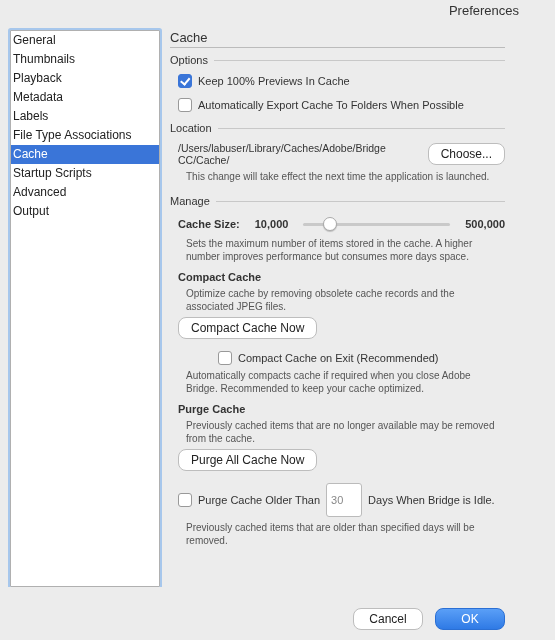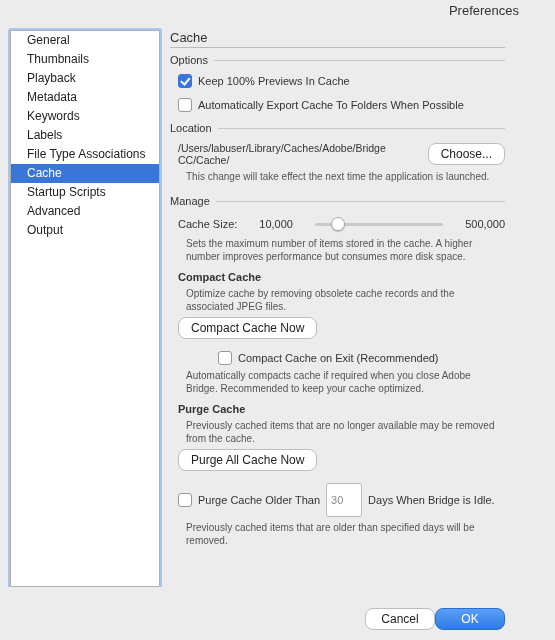--- a/index.html
+++ b/index.html
@@ -32,21 +32,21 @@
   }
   .sidebar {
     width: 150px;
     background: #fff;
     border: 1px solid #b0b0b0;
     box-shadow: 0 0 0 2px #a7c7ec;
     border-radius: 1px;
     overflow: hidden;
   }
   .sidebar-item {
-    padding: 2px 16px;
+    padding: 2px 2px;
     font-size: 12px;
     line-height: 15px;
     white-space: nowrap;
   }
   .sidebar-item.selected {
     background: #3a75d8;
     color: #fff;
   }
   .content {
     flex: 1;
@@ -132,22 +132,23 @@
     background: linear-gradient(#5a9ff7,#2f7ae5);
     border-color: #2a6fd4;
     color: #fff;
   }
   .path {
     font-size: 10.5px;
   }
   .slider-row {
     display: flex;
     align-items: center;
-    gap: 22px;
+    gap: 15px;
     margin-top: 2px;
+    font-weight: bold;
   }
   .slider {
     flex: 1;
     height: 18px;
     position: relative;
   }
   .slider-track {
     position: absolute;
     top: 8px; left: 0; right: 0;
     height: 3px;
@@ -177,21 +178,21 @@
     border: 1px solid #bbb;
     border-radius: 3px;
     background: #fff;
     color: #888;
     font-size: 11px;
     text-align: left;
   }
   .footer {
     display: flex;
     justify-content: flex-end;
-    gap: 0;
+    gap: 12px;
     padding: 8px 14px 10px 0;
   }
   .footer .btn { min-width: 70px; text-align: center; }
   hr.sep {
     border: none;
     border-top: 1px solid #c8c8c8;
     margin: 6px 0;
   }
 </style>
 </head>
@@ -201,21 +202,20 @@
 
   <div class="titlebar">Preferences</div>
 
   <div class="body">
 
     <div class="sidebar">
       <div class="sidebar-item">General</div>
       <div class="sidebar-item">Thumbnails</div>
       <div class="sidebar-item">Playback</div>
       <div class="sidebar-item">Metadata</div>
-      <div class="sidebar-item">Keywords</div>
       <div class="sidebar-item">Labels</div>
       <div class="sidebar-item">File Type Associations</div>
       <div class="sidebar-item selected">Cache</div>
       <div class="sidebar-item">Startup Scripts</div>
       <div class="sidebar-item">Advanced</div>
       <div class="sidebar-item">Output</div>
     </div>
 
     <div class="content">
 
@@ -261,21 +261,21 @@
 
           <div class="slider-row">
             <span>Cache Size:</span>
             <span style="margin-left:auto;">10,000</span>
             <span class="slider">
               <span class="slider-track"></span>
               <span class="slider-thumb"></span>
             </span>
             <span>500,000</span>
           </div>
-          <div class="help">Sets the maximum number of items stored in the cache. A higher number improves performance but consumes more disk space.</div>
+          <div class="help">Sets the maximum number of items stored in the cache. A higher number improves performance but consumes more days space.</div>
 
           <div class="subheading">Compact Cache</div>
           <div class="help">Optimize cache by removing obsolete cache records and the associated JPEG files.</div>
           <div class="row">
             <span class="btn">Compact Cache Now</span>
           </div>
 
           <div class="row" style="margin-top:12px;padding-left:40px;">
             <span class="checkbox"></span>
             <span>Compact Cache on Exit (Recommended)</span>

